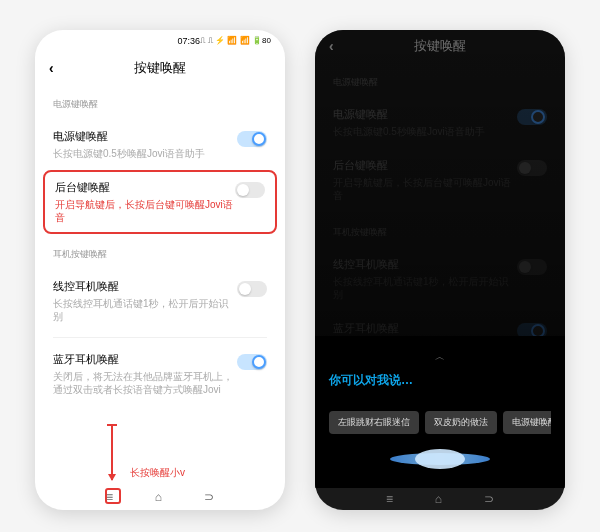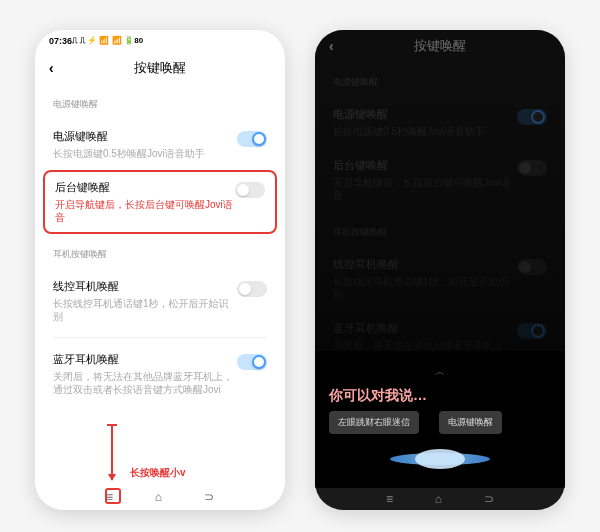--- a/index.html
+++ b/index.html
@@ -1,19 +1,19 @@
 <!DOCTYPE html>
 <html><head>
 <meta charset="utf-8">
 <style>
 *{margin:0;padding:0;box-sizing:border-box;font-family:-apple-system,sans-serif}
 body{background:#f5f5f5;display:flex;gap:30px;padding:30px;justify-content:center}
 .phone{width:250px;height:480px;background:#fff;border-radius:28px;box-shadow:0 4px 20px rgba(0,0,0,0.15);overflow:hidden;position:relative}
 .phone.dark{background:#1a1a1a}
-.statusbar{height:22px;display:flex;justify-content:flex-start;align-items:center;padding:0 14px;font-size:9px;font-weight:700}
+.statusbar{height:22px;display:flex;justify-content:flex-end;align-items:center;padding:0 14px;font-size:9px;font-weight:400}
 .dark .statusbar{color:#fff}
 .status-icons{display:flex;gap:2px;align-items:center}
 .status-icons span{font-size:8px}
 .header{display:flex;align-items:center;padding:8px 14px;position:relative}
 .back{font-size:14px;font-weight:bold}
 .dark .back{color:#ddd}
 .title{position:absolute;left:50%;transform:translateX(-50%);font-size:13px;font-weight:400}
 .dark .title{color:#ddd}
 .content{padding:0 18px}
 .section-label{font-size:9px;color:#999;margin:14px 0 8px}
@@ -33,30 +33,30 @@
 .dark .toggle::after{background:#555}
 .dark .toggle.on{background:#2a4a6a}
 .dark .toggle.on::after{border-color:#4a9eff;background:#333}
 .highlighted{border:2px solid #e53935;border-radius:8px;padding:6px 10px;margin:0 -10px}
 .highlighted .item-desc{color:#e53935}
 .divider{height:1px;background:#f0f0f0;margin:4px 0}
 .annotation{position:absolute;bottom:30px;left:76px;display:flex;flex-direction:column;align-items:center}
 .arrow-line{width:2px;height:55px;background:#e53935;position:relative}
 .arrow-line::before{content:"";position:absolute;top:-1px;left:-4px;width:10px;height:2px;background:#e53935}
 .arrow-line::after{content:"";position:absolute;bottom:-1px;left:-3px;width:0;height:0;border-left:4px solid transparent;border-right:4px solid transparent;border-top:7px solid #e53935}
-.anno-text{color:#e53935;font-size:10px;font-weight:700;position:absolute;bottom:30px;left:95px;white-space:nowrap}
+.anno-text{color:#e53935;font-size:10px;font-weight:400;position:absolute;bottom:30px;left:95px;white-space:nowrap}
 .nav-highlight{position:absolute;bottom:6px;left:70px;width:16px;height:16px;border:2px solid #e53935;border-radius:3px}
 .navbar{position:absolute;bottom:6px;left:0;right:0;display:flex;justify-content:space-around;padding:0 50px}
 .nav-icon{font-size:12px;color:#666}
 .dark .nav-icon{color:#888}
 .overlay{position:absolute;left:0;right:0;bottom:0;top:0;background:linear-gradient(to bottom,rgba(0,0,0,0.5) 0%,rgba(0,0,0,0.7) 60%,#000 100%);pointer-events:none}
 .assistant-panel{position:absolute;bottom:0;left:0;right:0;padding:14px;background:#000}
 .chevron-up{text-align:center;color:#888;font-size:10px;margin-bottom:8px}
-.prompt{color:#fca5a5;font-size:14px;font-weight:600;margin-bottom:6px}
-.chips{display:flex;gap:20px;overflow:hidden}
+.prompt{color:#0ea5e9;font-size:12px;font-weight:600;margin-bottom:22px}
+.chips{display:flex;gap:6px;overflow:hidden}
 .chip{background:#3a3a3a;color:#ddd;font-size:9px;padding:5px 9px;border-radius:4px;white-space:nowrap}
 .wave{height:30px;margin-top:10px;display:flex;align-items:center;justify-content:center}
 .wave-svg{width:120px;height:24px}
 .dark .navbar{bottom:4px}
 .dark-content-wrap{position:relative;height:calc(100% - 22px)}
 </style>
 </head>
 <body>
 
 <div class="phone">
@@ -154,20 +154,21 @@
         </div>
         <div class="toggle on"></div>
       </div>
     </div>
     <div class="overlay"></div>
     <div class="assistant-panel">
       <div class="chevron-up">︿</div>
       <div class="prompt">你可以对我说…</div>
       <div class="chips">
         <div class="chip">左眼跳财右眼迷信</div>
+        <div class="chip">双皮奶的做法</div>
         <div class="chip">电源键唤醒</div>
       </div>
       <div class="wave">
         <svg class="wave-svg" viewBox="0 0 120 24">
           <defs>
               <linearGradient id="g" x1="0" x2="1">
                 <stop offset="0" stop-color="#4a9eff"></stop>
                 <stop offset="0.5" stop-color="#8ecfff"></stop>
                 <stop offset="1" stop-color="#4a9eff"></stop>
               </linearGradient>

